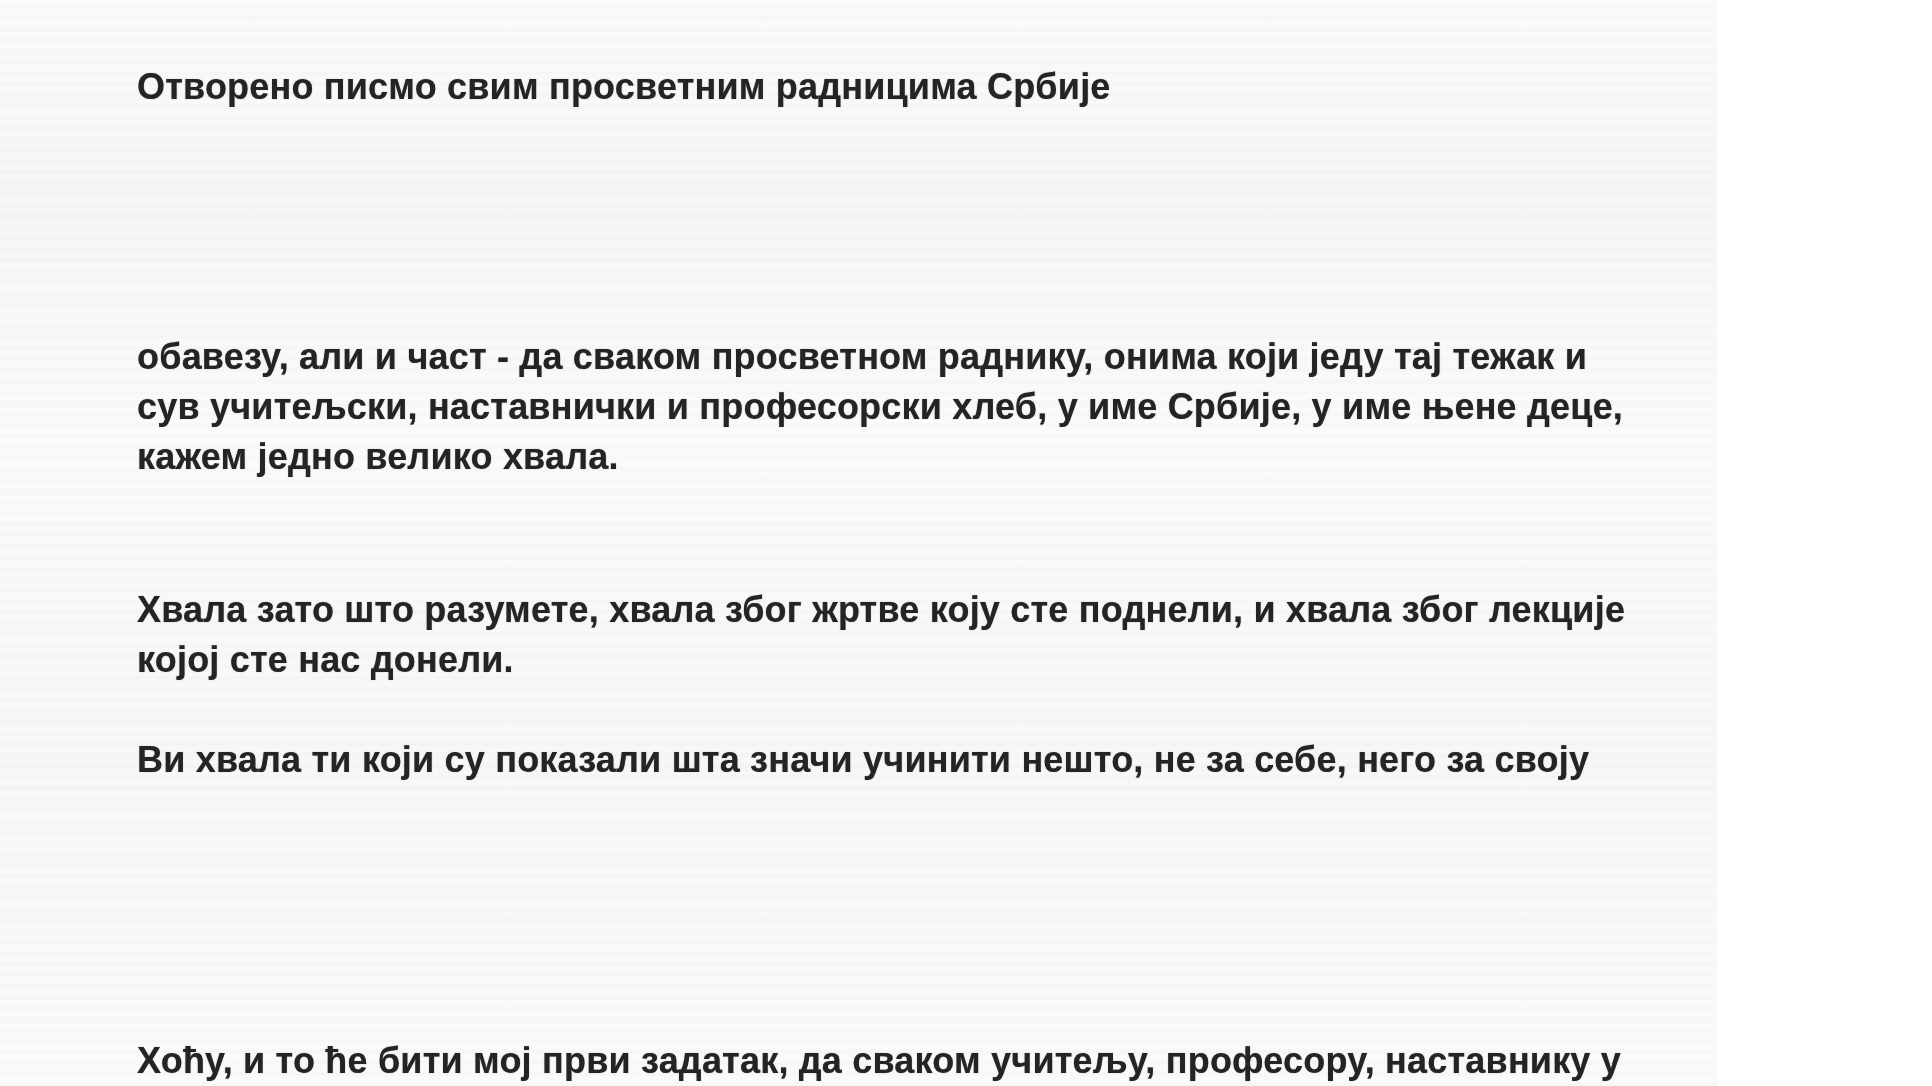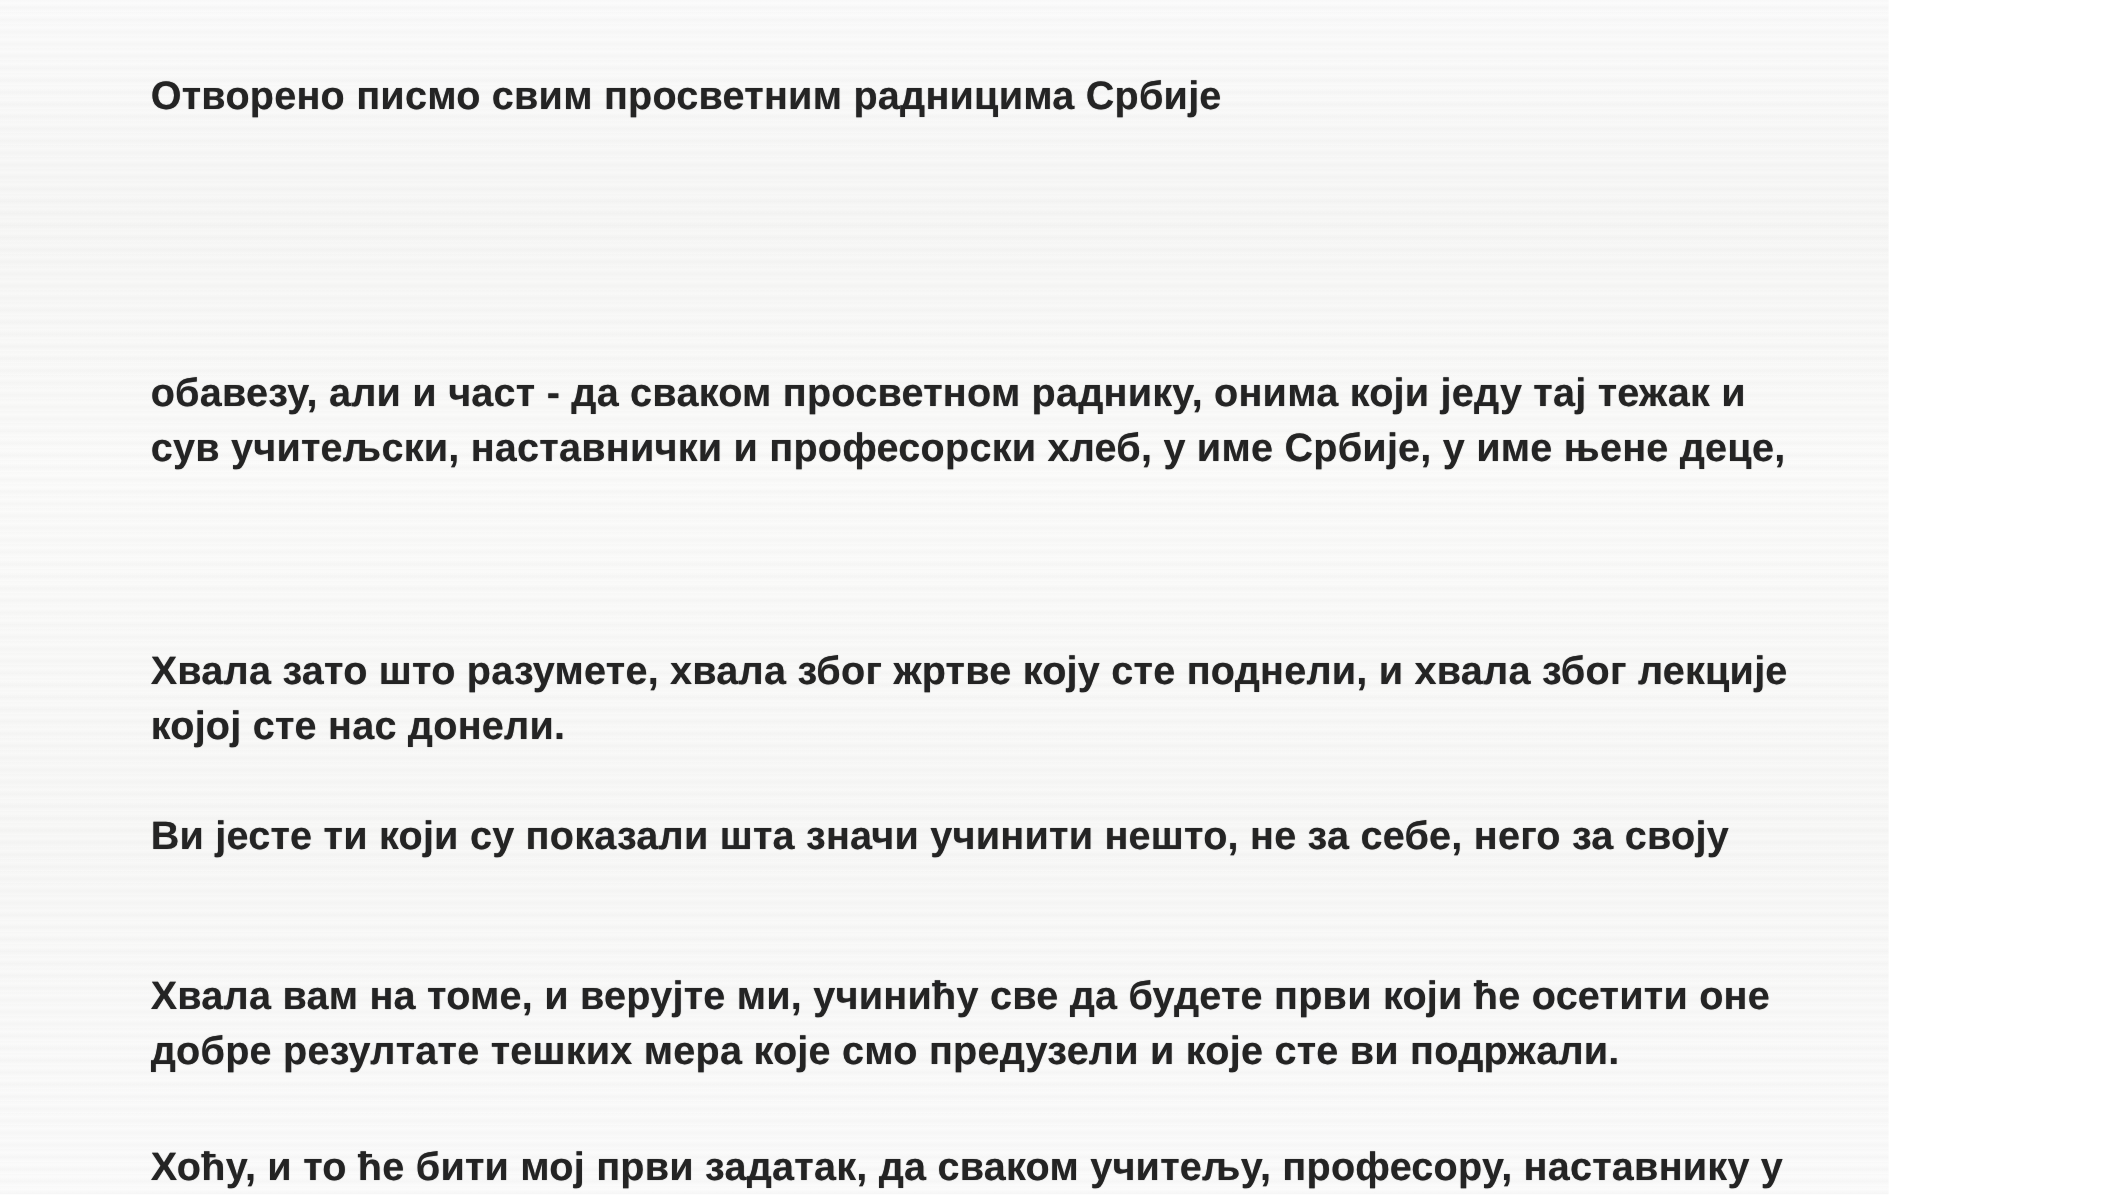--- a/index.html
+++ b/index.html
@@ -55,35 +55,32 @@
 </head>
 <body>
 
 <div class="scan-page">
 
   <div class="text-block title">Отворено писмо свим просветним радницима Србије</div>
 
   <div class="text-block p1">
     <span class="line">обавезу, али и част - да сваком просветном раднику, онима који једу тај тежак и</span>
     <span class="line">сув учитељски, наставнички и професорски хлеб, у име Србије, у име њене деце,</span>
+    <span class="line">кажем једно велико хвала.</span>
   </div>
 
   <div class="text-block p2">
     <span class="line">Хвала зато што разумете, хвала због жртве коју сте поднели, и хвала због лекције</span>
     <span class="line">којој сте нас донели.</span>
   </div>
 
   <div class="text-block p3">
-    <span class="line">Ви јесте ти који су показали шта значи учинити нешто, не за себе, него за своју</span>
+    <span class="line">Ви хвала ти који су показали шта значи учинити нешто, не за себе, него за своју</span>
   </div>
 
-  <div class="text-block p4">
-    <span class="line">Хвала вам на томе, и верујте ми, учинићу све да будете први који ће осетити оне</span>
-    <span class="line">добре резултате тешких мера које смо предузели и које сте ви подржали.</span>
-  </div>
 
   <div class="text-block p5">
     <span class="line">Хоћу, и то ће бити мој први задатак, да сваком учитељу, професору, наставнику у</span>
   </div>
 
   <div class="text-block cutoff">Срб</div>
 
 </div>
 
 </body></html>

